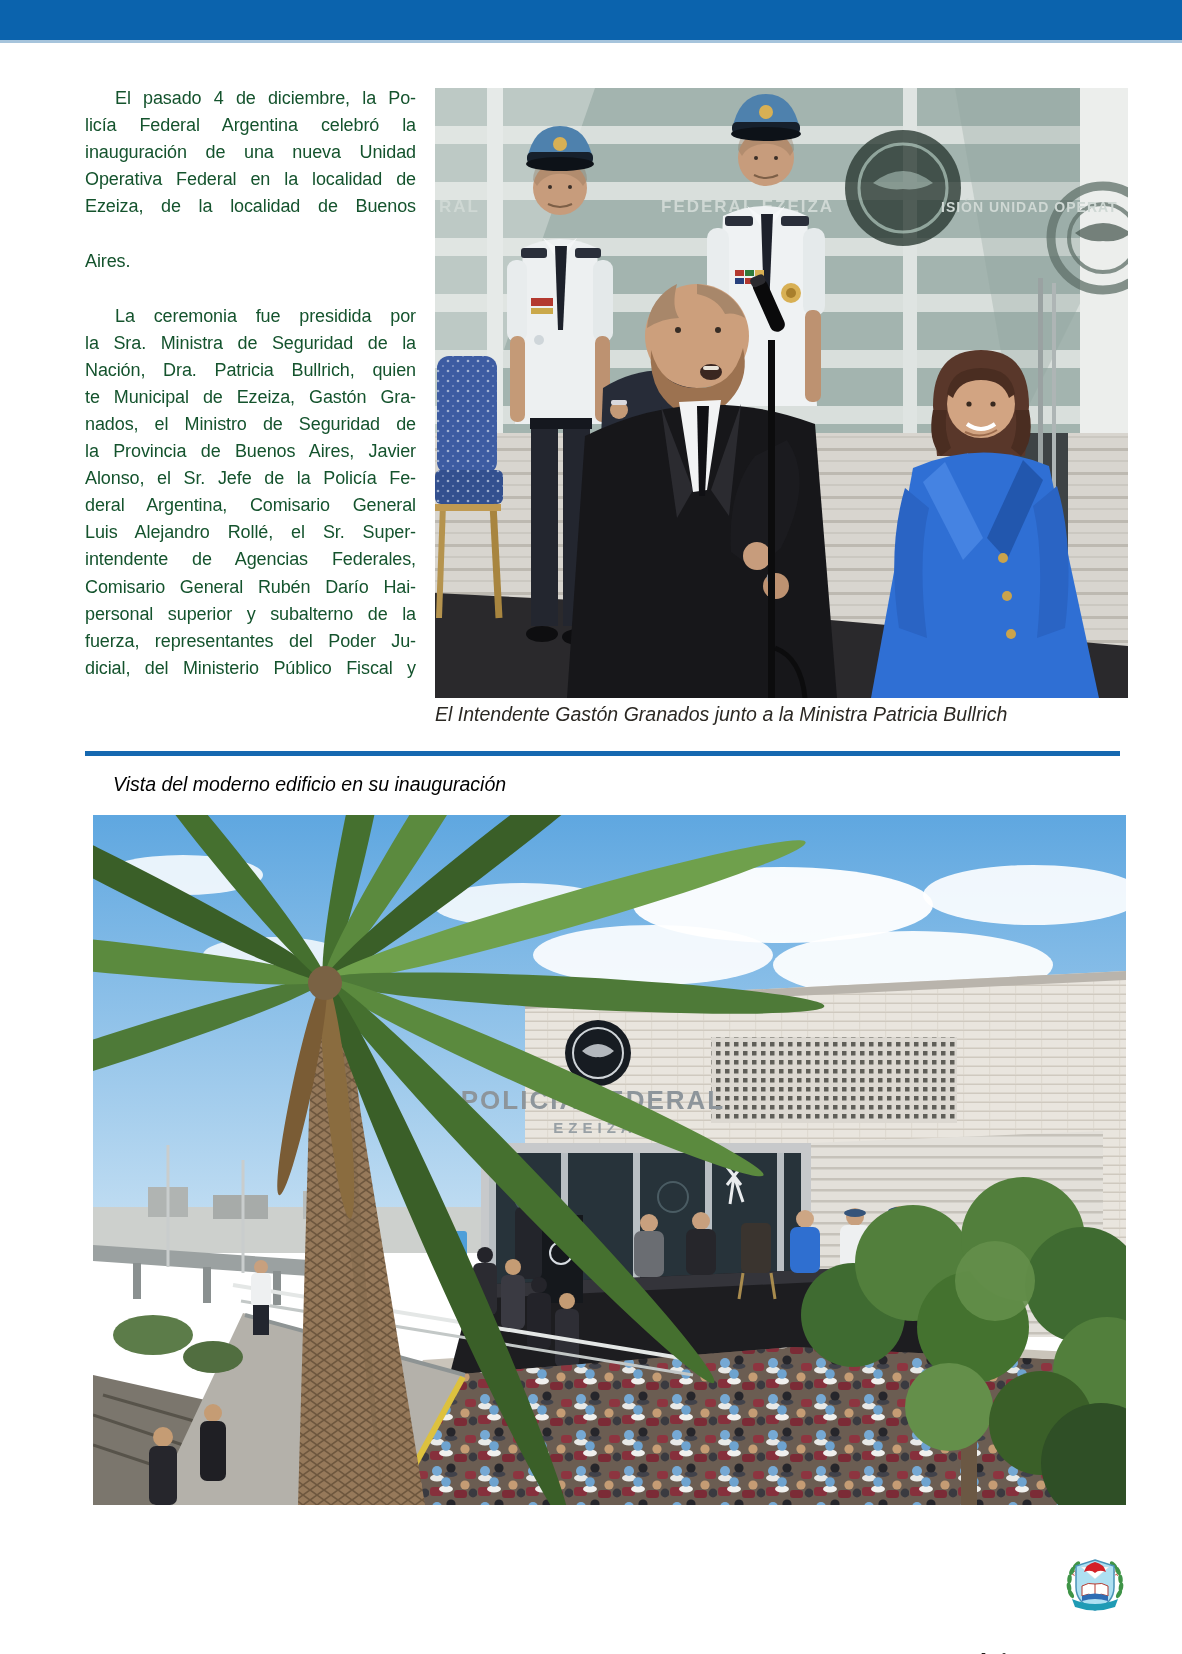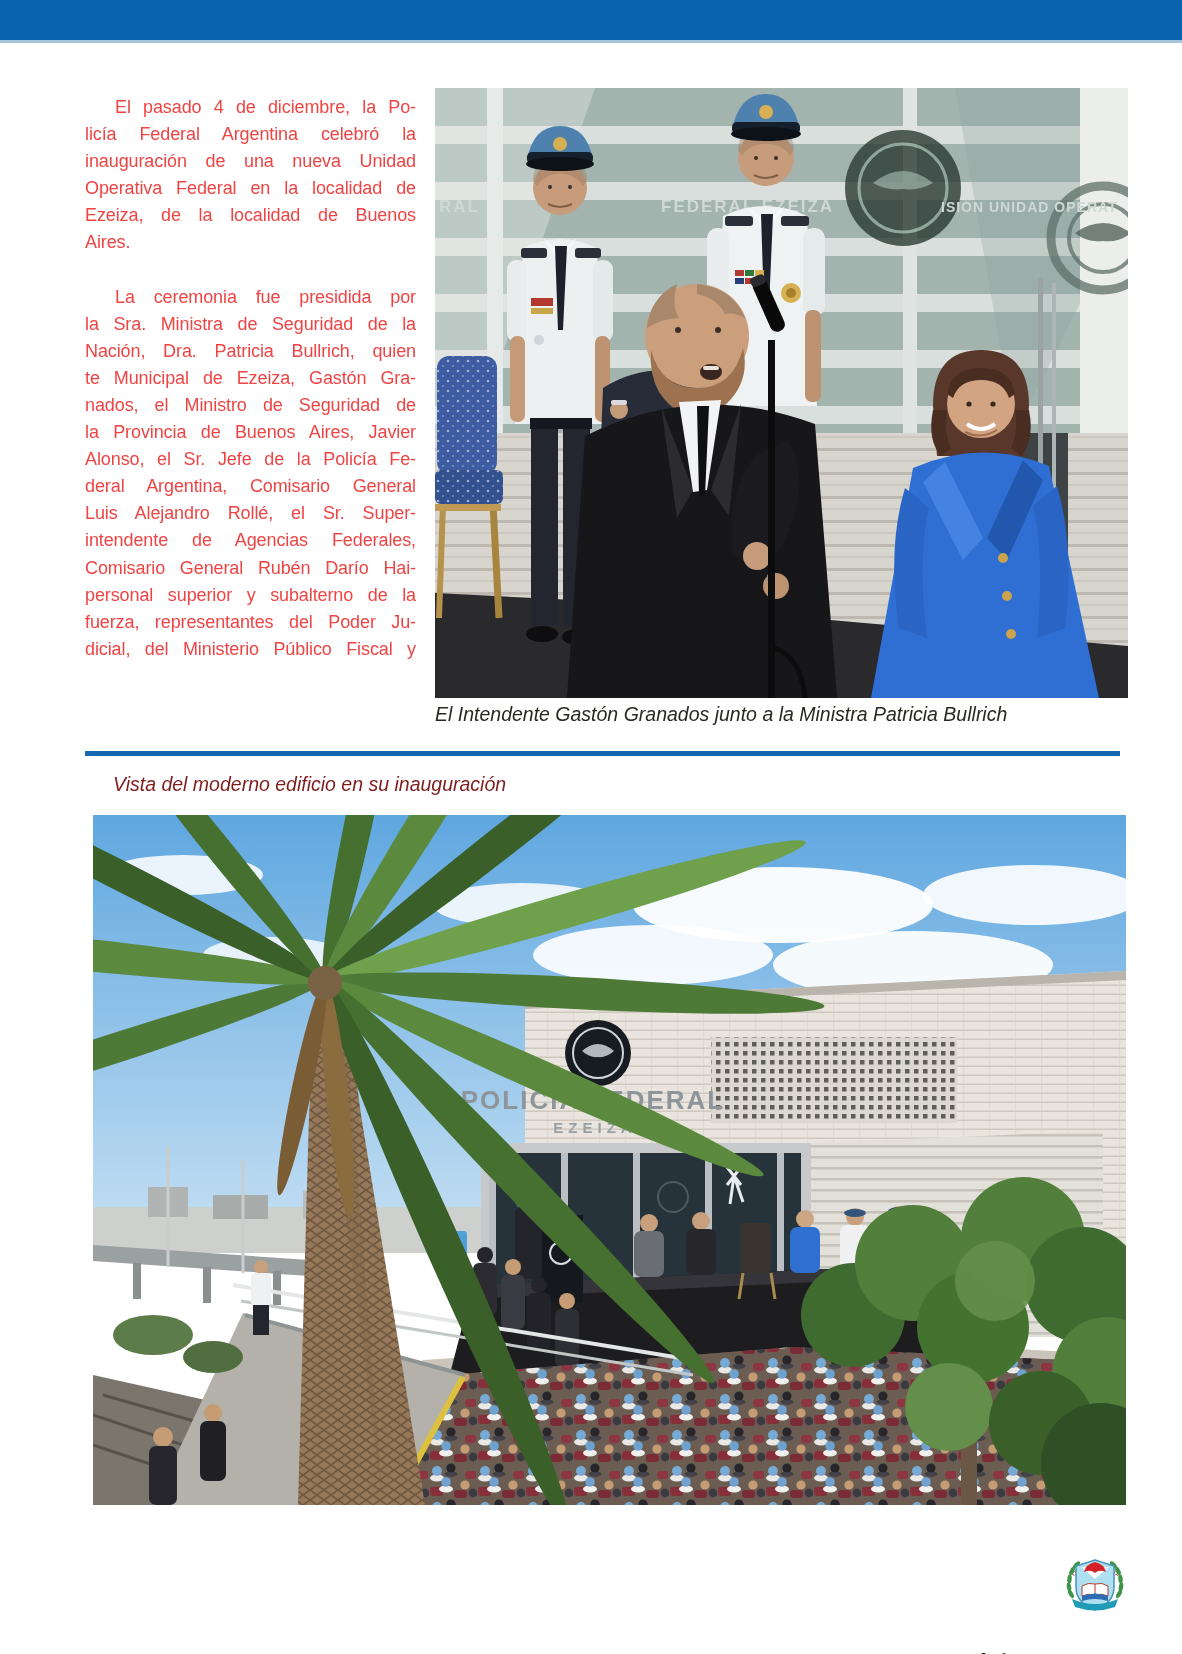--- a/index.html
+++ b/index.html
@@ -3,33 +3,33 @@
 <meta charset="utf-8">
 <style>
   * { margin:0; padding:0; box-sizing:border-box; }
   html,body { background:#ffffff; }
   body {
     position:relative; width:1182px; height:1654px; overflow:hidden;
     font-family:"Liberation Sans", sans-serif; color:#29261f;
   }
   .topbar { position:absolute; left:0; top:0; width:1182px; height:43px;
     background:#0b63ad; border-bottom:3px solid #a6c4dc; }
-  .article-col { position:absolute; left:85px; top:94px; width:331px;
-    font-size:18px; line-height:27.1px; color:#ef4444; letter-spacing:-0.1px; }
+  .article-col { position:absolute; left:85px; top:85px; width:331px;
+    font-size:18px; line-height:27.1px; color:#14532d; letter-spacing:-0.1px; }
   .para { margin-bottom:27px; }
   .para .line { text-align:justify; text-align-last:justify; }
   .para .line.first { text-indent:30px; }
-  .para .line.lastleft { text-align-last:left; }
+  .para .line.lastleft { text-align-last:left;margin-top:28px; }
   .photo1 { position:absolute; left:435px; top:88px; width:693px; height:610px; }
   .photo2 { position:absolute; left:93px; top:815px; width:1033px; height:690px; }
   .photo1 svg, .photo2 svg, .logo svg { width:100%; height:100%; display:block; }
   .caption1 { position:absolute; left:435px; top:703px; width:693px; text-align:left;
     font-style:italic; font-size:19.5px; color:#2b2823; }
   .caption2 { position:absolute; left:113px; top:773px; width:700px;
-    font-style:italic; font-size:19.5px; color:#7f1d1d; }
+    font-style:italic; font-size:19.5px; color:#000000; }
   .divider { position:absolute; left:85px; top:751px; width:1035px; height:5px; background:#1568b0; }
   .footer-label { position:absolute; right:117px; top:1649px;
     font-family:Liberation Serif, serif; font-weight:bold; font-size:25px; color:#1d1a16; }
   .logo { position:absolute; left:1060px; top:1547px; width:70px; height:70px; }
 </style>
 </head>
 <body>
 
 <div class="topbar"></div>
 

